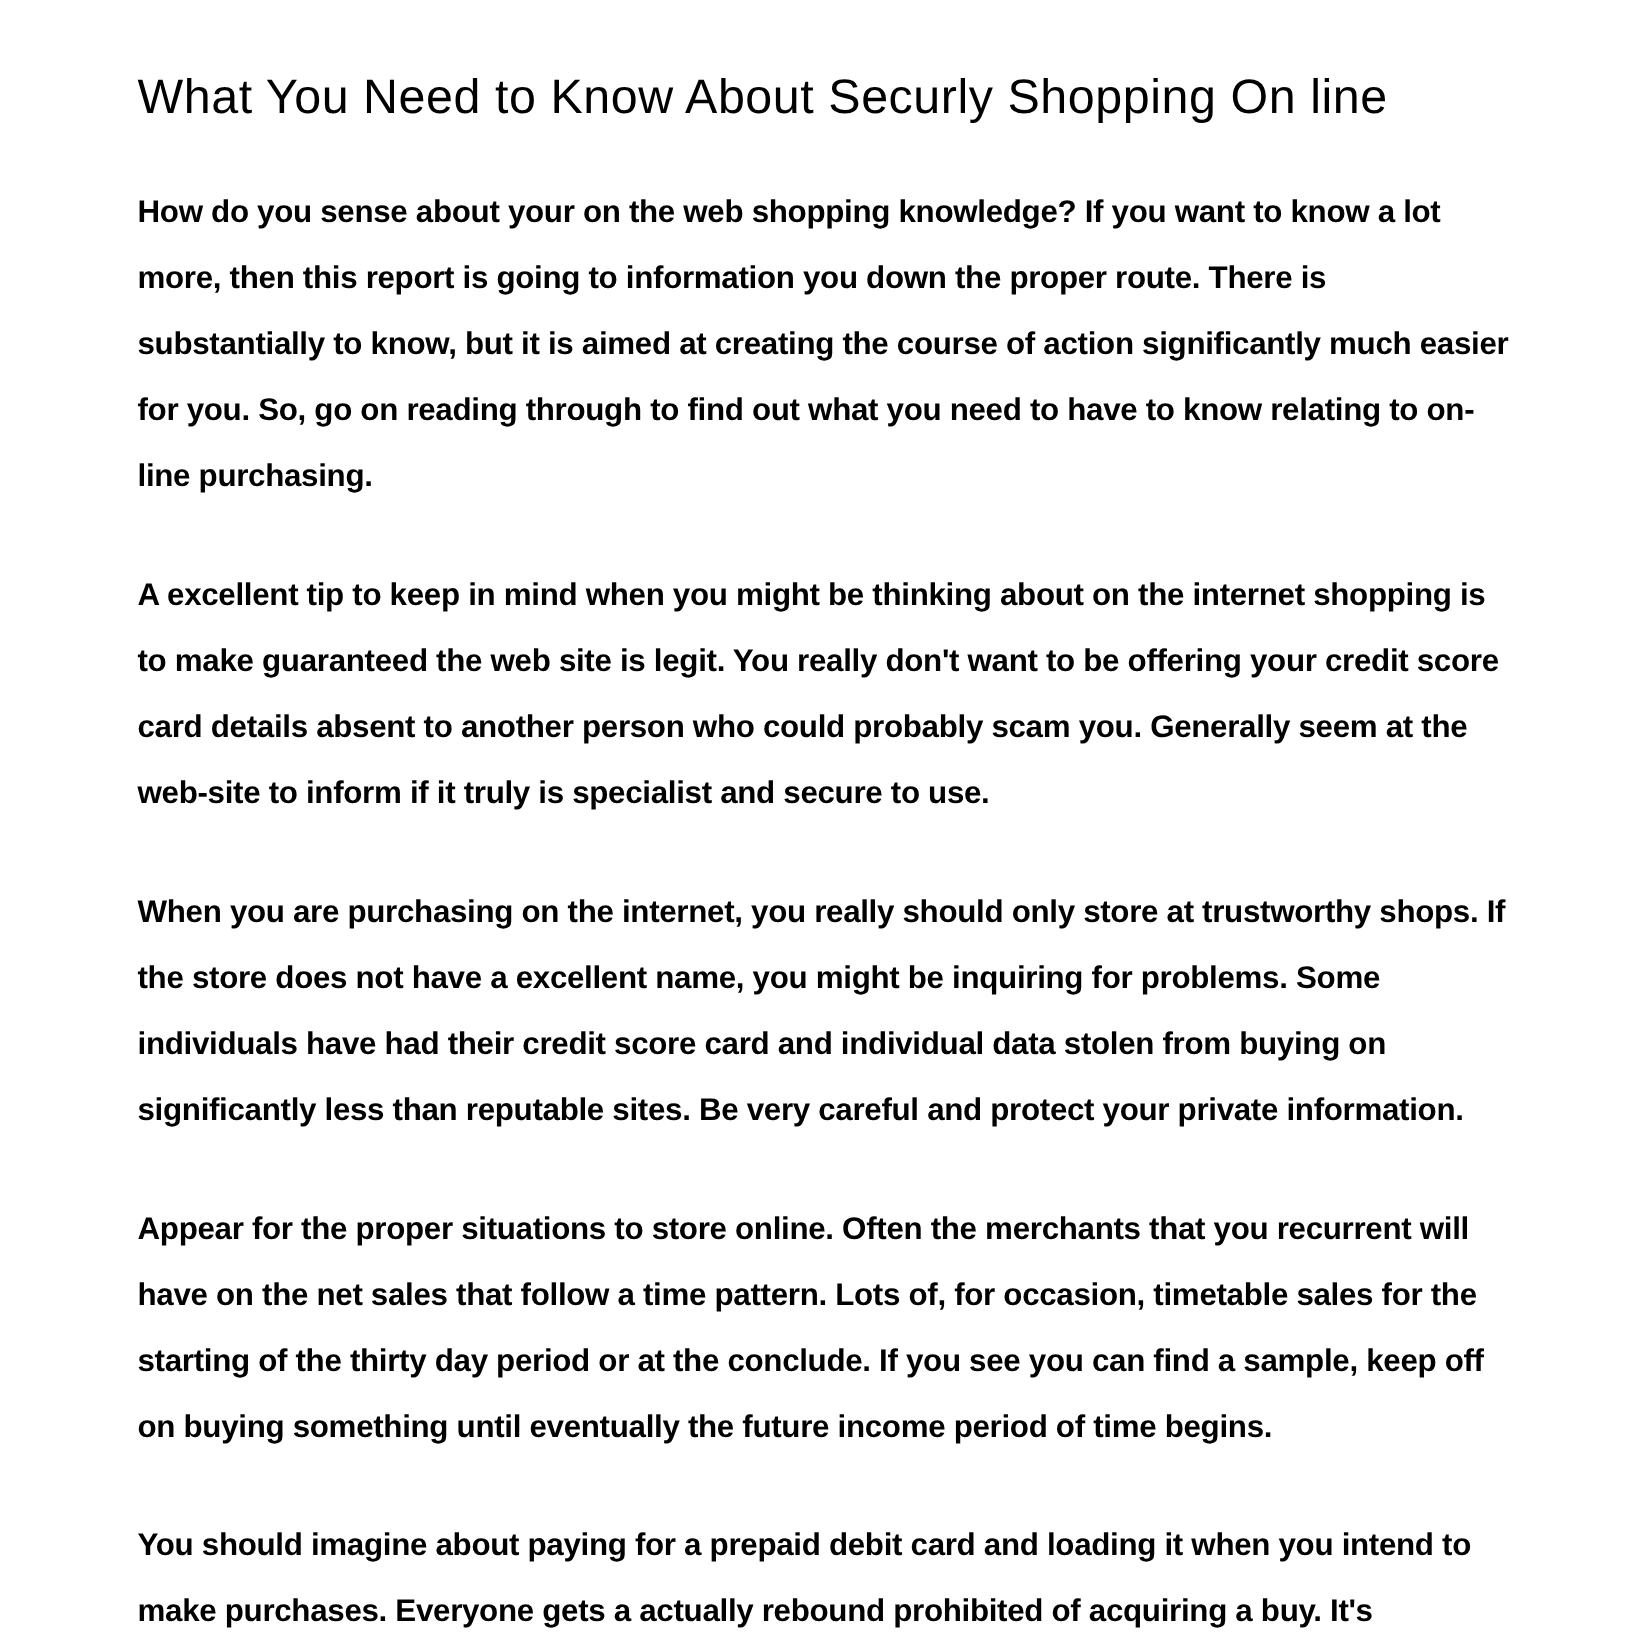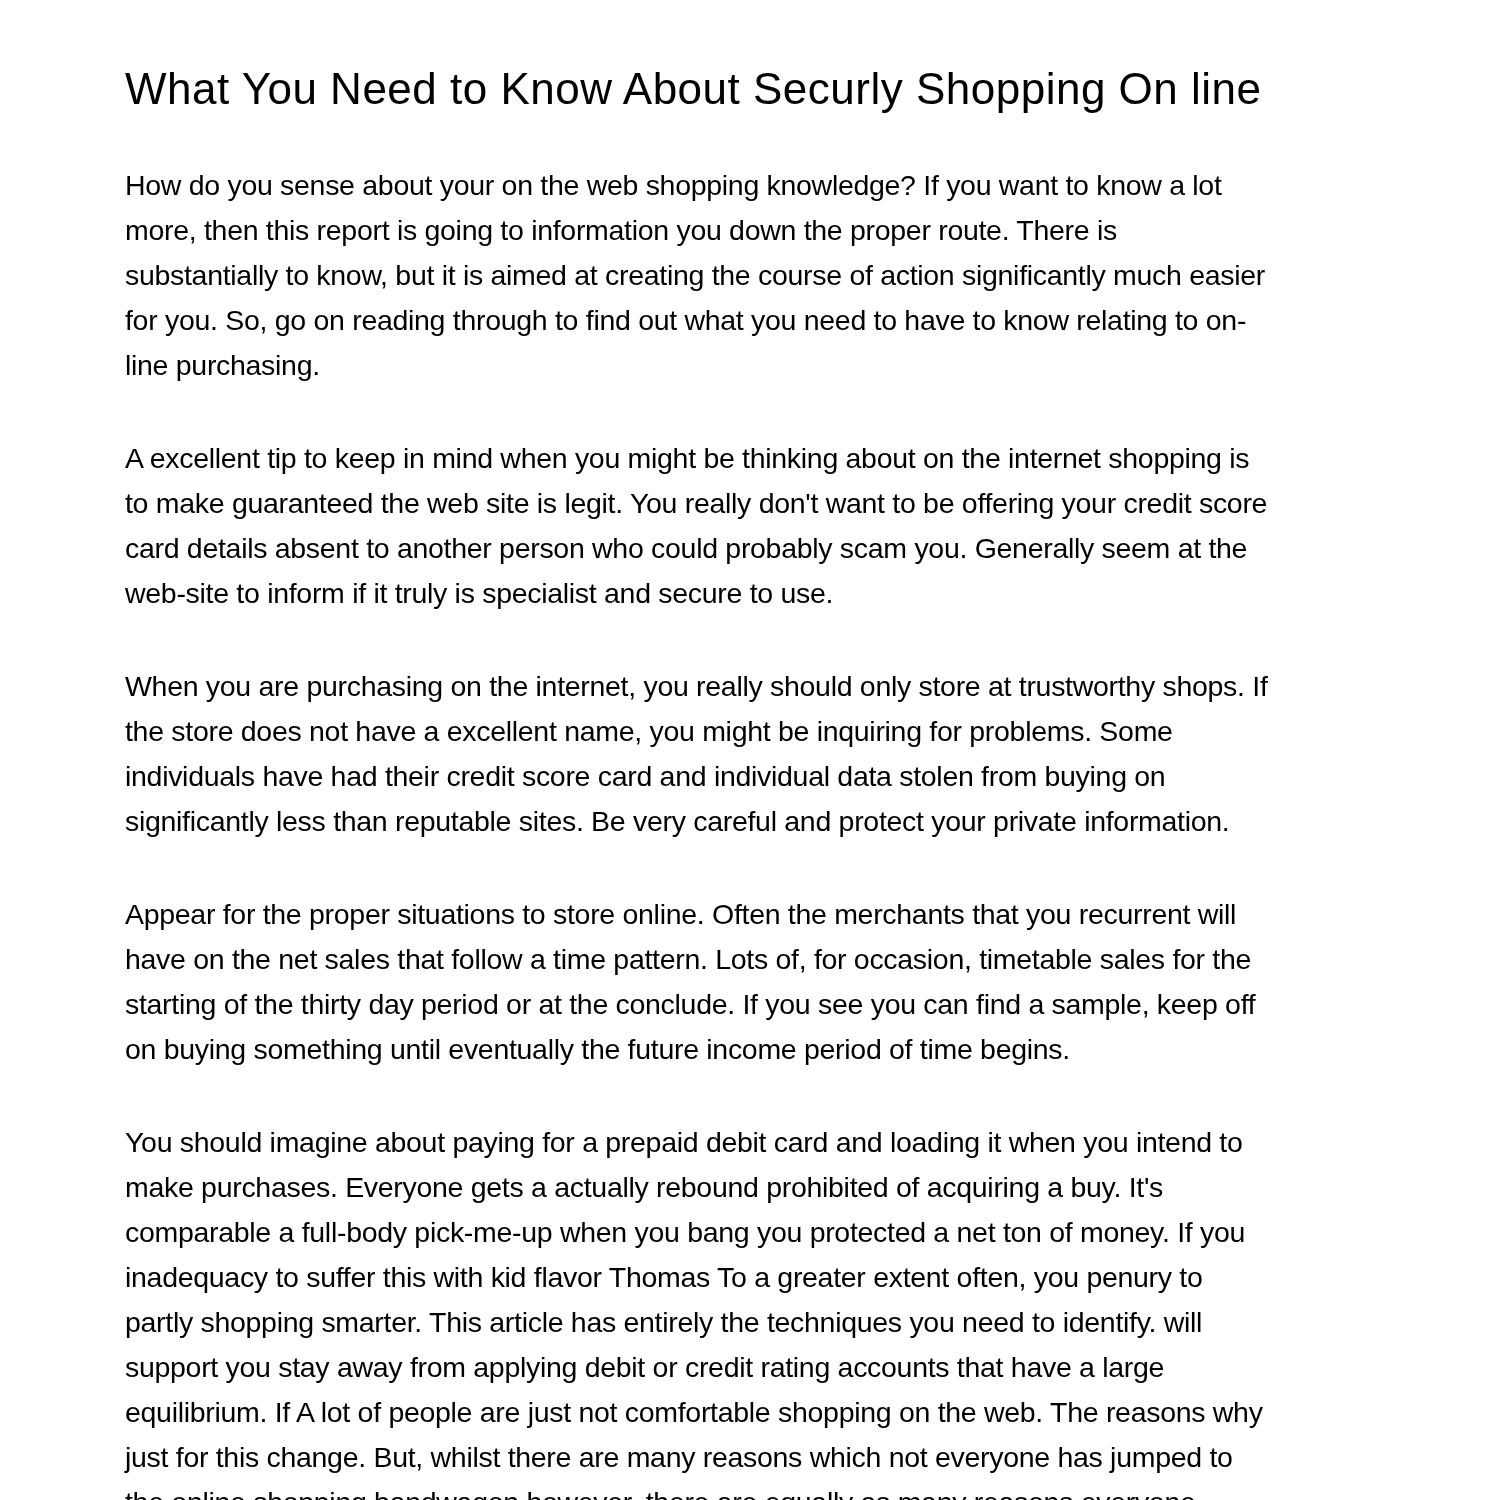--- a/index.html
+++ b/index.html
@@ -26,22 +26,22 @@
   .title {
     font-size: 44px;
     font-weight: 400;
     line-height: 53px;
     letter-spacing: 0.5px;
     margin: 0 0 48px 0;
     white-space: pre;
   }
   .para {
     font-size: 28.5px;
-    font-weight: 400;
-    line-height: 45px;
+    font-weight: 700;
+    line-height: 60px;
     letter-spacing: -0.3px;
     margin: 0 0 48px 0;
     white-space: pre;
   }
 </style>
 </head>
 <body>
 
 <div class="page">
   <h1 class="title">What You Need to Know About Securly Shopping On line</h1>

